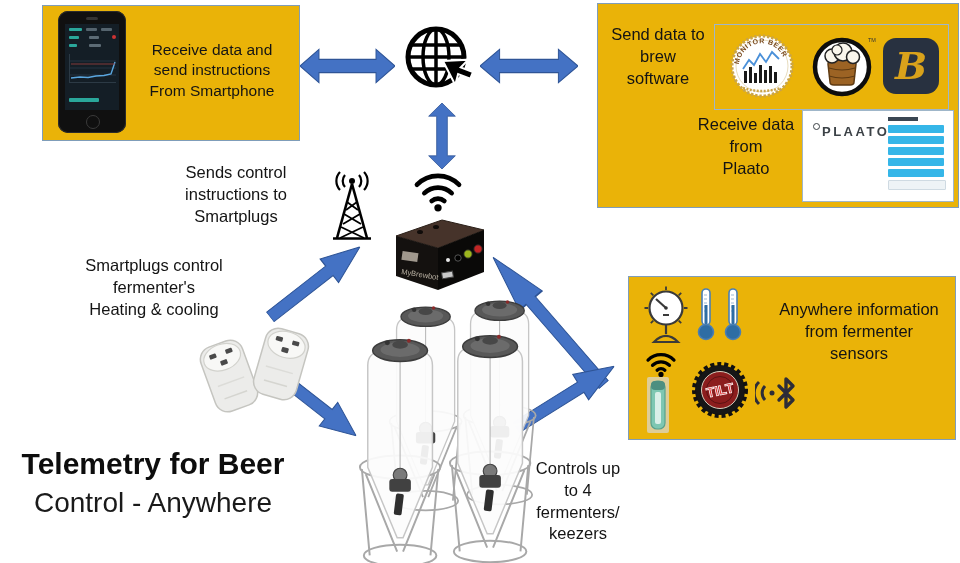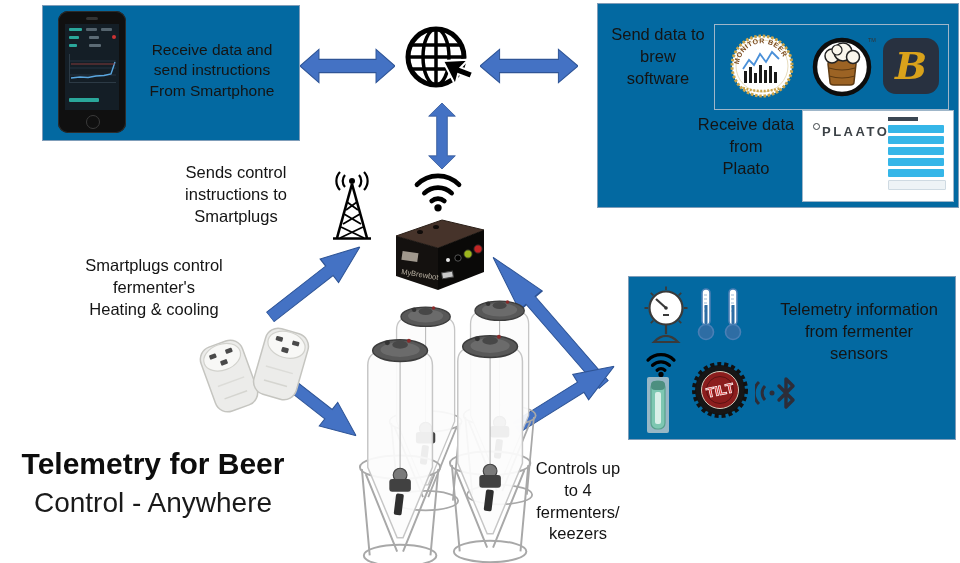--- a/index.html
+++ b/index.html
@@ -1,19 +1,19 @@
 <!DOCTYPE html>
 <html><head>
 <meta charset="utf-8">
 <style>
   html,body{margin:0;padding:0;background:#fff;}
   .canvas{position:relative;width:960px;height:563px;background:#ffffff;overflow:hidden;
           font-family:"Liberation Sans",sans-serif;color:#141414;}
   .abs{position:absolute;}
-  .panel{position:absolute;background:#0369a1;border:1.5px solid #7f9db9;}
+  .panel{position:absolute;background:#eab308;border:1.5px solid #7f9db9;}
   .cap{position:absolute;font-size:15.5px;line-height:1.32;text-align:center;
        white-space:pre-line;color:#141414;}
   .cap-lg{font-size:16.5px;}
   .arr{position:absolute;}
   .arr svg{display:block;width:100%;height:100%;}
   
   .phone{position:absolute;width:68px;height:122px;background:#101010;border-radius:10px;
          box-shadow:0 0 0 1px #2b2b2b inset;}
   .phone .speaker{position:absolute;left:28px;top:6px;width:12px;height:2.5px;background:#333;border-radius:2px;}
   .phone .screen{position:absolute;left:7px;top:13px;width:54px;height:86px;background:#141e26;overflow:hidden;}
@@ -309,21 +309,21 @@
     </div>
     <div class="abs" style="left:93px;top:10px;width:22px;height:54px;">
       <svg viewBox="0 0 22 54" width="22" height="54">
         <rect x="7" y="2" width="8" height="36" rx="4" fill="#fff" stroke="#4a7fb5" stroke-width="1.6"></rect>
         <path d="M9,8 H12 M9,12 H12 M9,16 H12 M9,20 H12 M9,24 H12" stroke="#9db9d4" stroke-width="1"></path>
         <rect x="9.5" y="18" width="3" height="20" fill="#2e6da4"></rect>
         <circle cx="11" cy="45" r="7.5" fill="#2e6da4" stroke="#4a7fb5" stroke-width="1.6"></circle>
       </svg>
     </div>
 
-    <div class="cap cap-lg" style="left:140px;top:22px;width:180px;">Telemetry information
+    <div class="cap cap-lg" style="left:140px;top:22px;width:180px;">Anywhere information
 from fermenter
 sensors</div>
 
     <div class="abs" style="left:16px;top:74px;width:32px;height:26px;">
       <svg viewBox="0 0 48 40" width="32" height="26">
         <path d="M4,14 A28,28 0 0 1 44,14" fill="none" stroke="#000" stroke-width="5" stroke-linecap="round"></path>
         <path d="M11,22 A19,19 0 0 1 37,22" fill="none" stroke="#000" stroke-width="5" stroke-linecap="round"></path>
         <path d="M18,29.5 A9,9 0 0 1 30,29.5" fill="none" stroke="#000" stroke-width="5" stroke-linecap="round"></path>
         <circle cx="24" cy="36" r="4" fill="#000"></circle>
       </svg>

